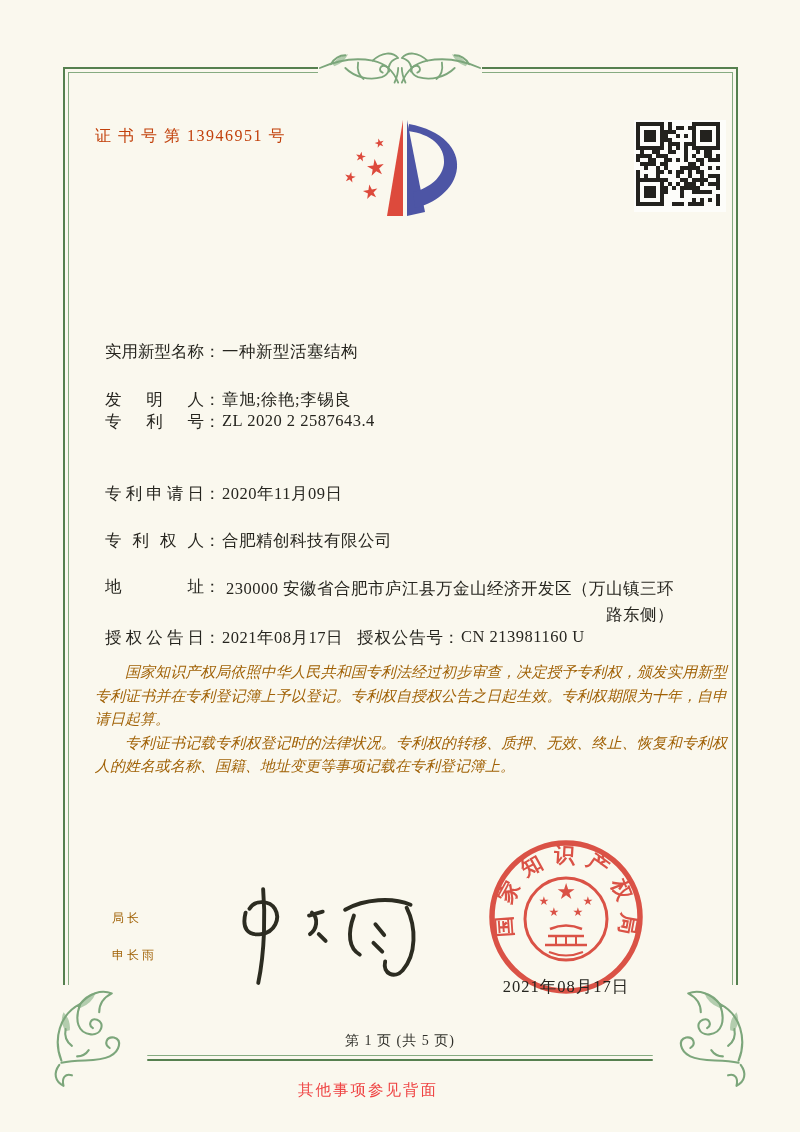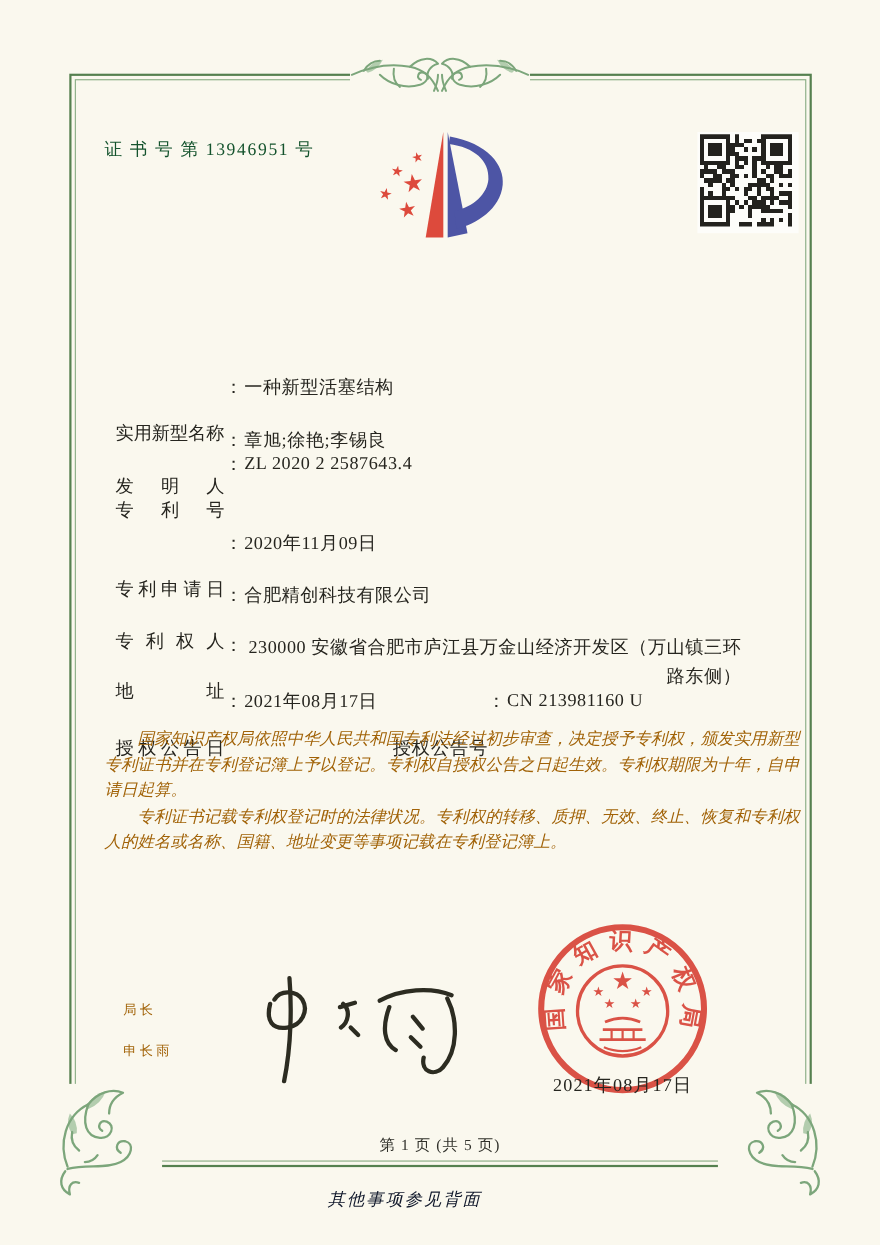--- a/index.html
+++ b/index.html
@@ -10,33 +10,33 @@
   .frame{position:absolute;left:63px;top:67px;width:671px;height:990px;border:2px solid #55804f;}
   .frame-inner{position:absolute;inset:3px;border:1px solid #86ab81;}
 
   
   .ornament{position:absolute;pointer-events:none;}
   .orn-top{left:318px;top:38px;width:164px;height:60px;}
   .orn-bl{left:40px;top:985px;width:110px;height:105px;}
   .orn-br{left:650px;top:985px;width:110px;height:105px;}
 
   
-  .cert-no{position:absolute;left:95px;top:126px;font-size:16px;color:#14532d;letter-spacing:1.5px;}
+  .cert-no{position:absolute;left:95px;top:126px;font-size:16px;color:#c2410c;letter-spacing:1.5px;}
   .logo{position:absolute;left:333px;top:104px;width:135px;height:132px;}
   .logo-star{position:absolute;color:#dd4a3c;line-height:1;font-family:"DejaVu Sans",sans-serif;}
   .qr-box{position:absolute;left:634px;top:120px;width:88px;height:88px;background:#fdfdfa;padding:2px;}
   .qr-box svg{width:84px;height:84px;display:block;}
   .qr-box rect{fill:#23221e;}
 
   .title{position:absolute;left:0;top:240px;width:800px;text-align:center;
          font-size:42px;font-weight:bold;color:#191813;letter-spacing:2px;}
 
   
   .frow{position:absolute;left:105px;font-size:16.5px;color:#26251f;}
-  .flabel{display:inline-block;width:99px;text-align:justify;text-align-last:justify;vertical-align:top;margin-top:42px;}
+  .flabel{display:inline-block;width:99px;text-align:justify;text-align-last:justify;vertical-align:top;}
   .fcolon{display:inline-block;width:18px;vertical-align:top;}
   .fvalue{display:inline-block;vertical-align:top;letter-spacing:.5px;text-align:right;}
   .fvalue.wrap{width:452px;line-height:1.55;}
   .pair2{position:absolute;left:252px;top:0;white-space:nowrap;}
   .pair2 .flabel{width:86px;}
 
   
   .legal{position:absolute;left:95px;top:661px;width:632px;font-size:15px;line-height:23.5px;
          color:#a16207;font-style:italic;text-align:justify;}
   .legal p{margin:0;text-indent:2em;}
@@ -52,21 +52,21 @@
   .seal{position:absolute;left:486px;top:837px;width:160px;height:160px;opacity:.93;}
   .seal .ln{stroke:#d8463a;fill:none;}
   .seal-text{font-family:"Liberation Sans","DejaVu Sans",sans-serif;font-size:21px;font-weight:bold;
              fill:#d8463a;letter-spacing:10px;}
   .seal-star{fill:#d8463a;font-family:"DejaVu Sans",sans-serif;text-anchor:middle;}
   .seal-date{position:absolute;left:486px;top:976px;width:160px;text-align:center;font-size:16.5px;
              color:#262620;letter-spacing:1px;z-index:6;}
 
   .page-no{position:absolute;left:0;top:1032px;width:800px;text-align:center;font-size:14px;color:#30302a;letter-spacing:1px;}
   .back-note{position:absolute;left:0;top:1080px;width:736px;text-align:center;font-size:15.5px;
-             color:#0f172a;font-style:italic;letter-spacing:2px;}
+             color:#ef4444;letter-spacing:2px;}
 
   .flourish{stroke:#7ca67b;stroke-width:2;fill:none;stroke-linecap:round;stroke-linejoin:round;}
   .flourish-fill{fill:#b3cdae;stroke:none;}
 </style>
 </head>
 <body>
 
 <div class="page">
 
   <svg width="0" height="0" style="position:absolute">

